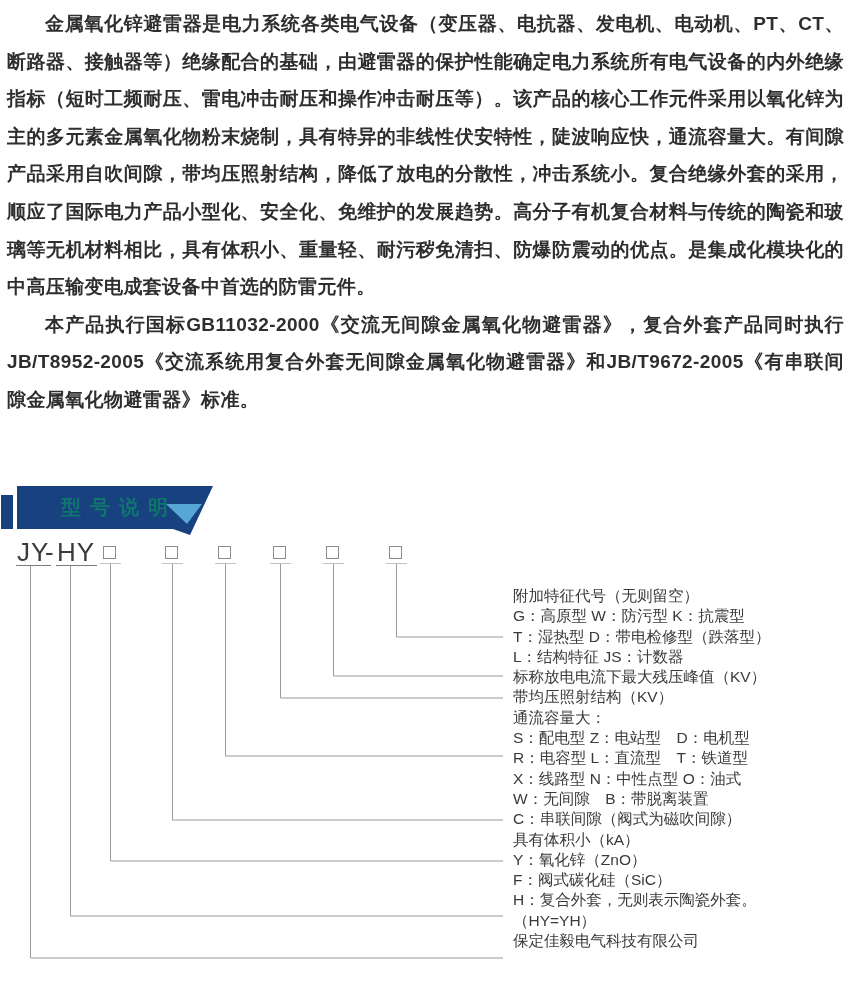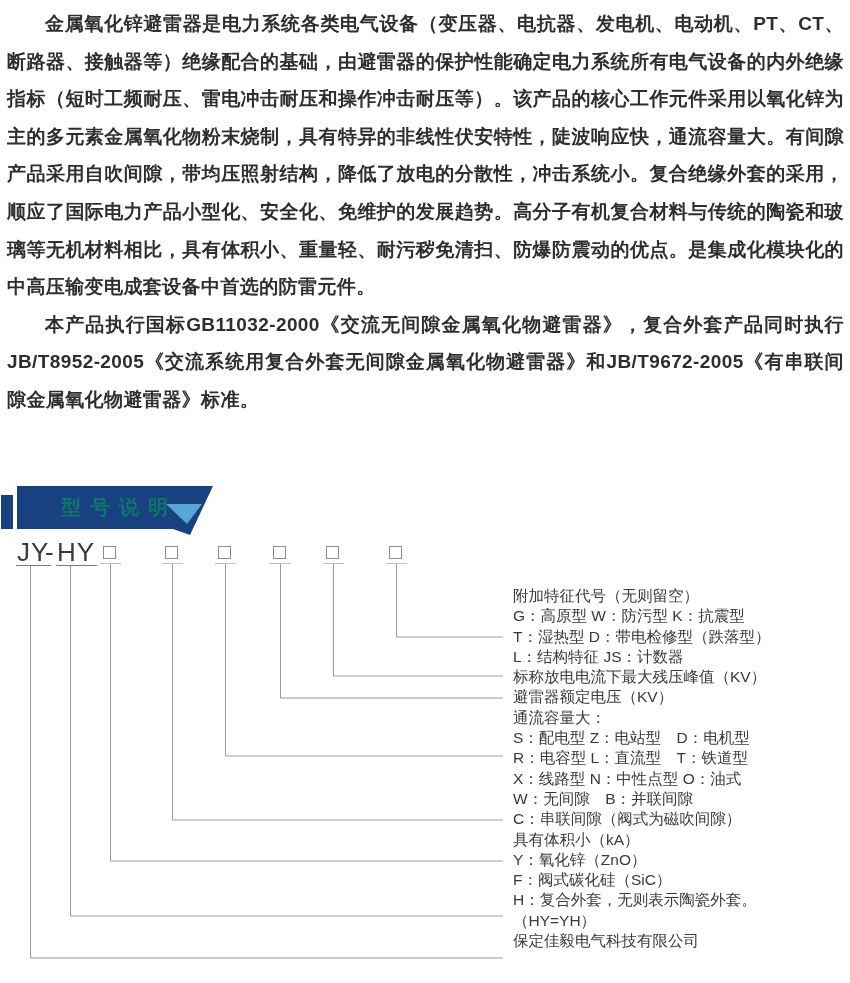--- a/index.html
+++ b/index.html
@@ -100,26 +100,26 @@
       <polyline points="396.5,564 396.5,637 503,637"></polyline>
     </g>
   </svg>
 
   <div class="labels">
     <div class="lrow">附加特征代号（无则留空）</div>
     <div class="lrow">G：高原型 W：防污型 K：抗震型</div>
     <div class="lrow">T：湿热型 D：带电检修型（跌落型）</div>
     <div class="lrow">L：结构特征 JS：计数器</div>
     <div class="lrow">标称放电电流下最大残压峰值（KV）</div>
-    <div class="lrow">避雷器额定电压（KV）</div>
+    <div class="lrow">带均压照射结构（KV）</div>
     <div class="lrow">通流容量大：</div>
     <div class="lrow">S：配电型 Z：电站型　D：电机型</div>
     <div class="lrow">R：电容型 L：直流型　T：铁道型</div>
     <div class="lrow">X：线路型 N：中性点型 O：油式</div>
-    <div class="lrow">W：无间隙　B：并联间隙</div>
+    <div class="lrow">W：无间隙　B：带脱离装置</div>
     <div class="lrow">C：串联间隙（阀式为磁吹间隙）</div>
     <div class="lrow">具有体积小（kA）</div>
     <div class="lrow">Y：氧化锌（ZnO）</div>
     <div class="lrow">F：阀式碳化硅（SiC）</div>
     <div class="lrow">H：复合外套，无则表示陶瓷外套。</div>
     <div class="lrow">（HY=YH）</div>
     <div class="lrow">保定佳毅电气科技有限公司</div>
   </div>
 
 </div>

